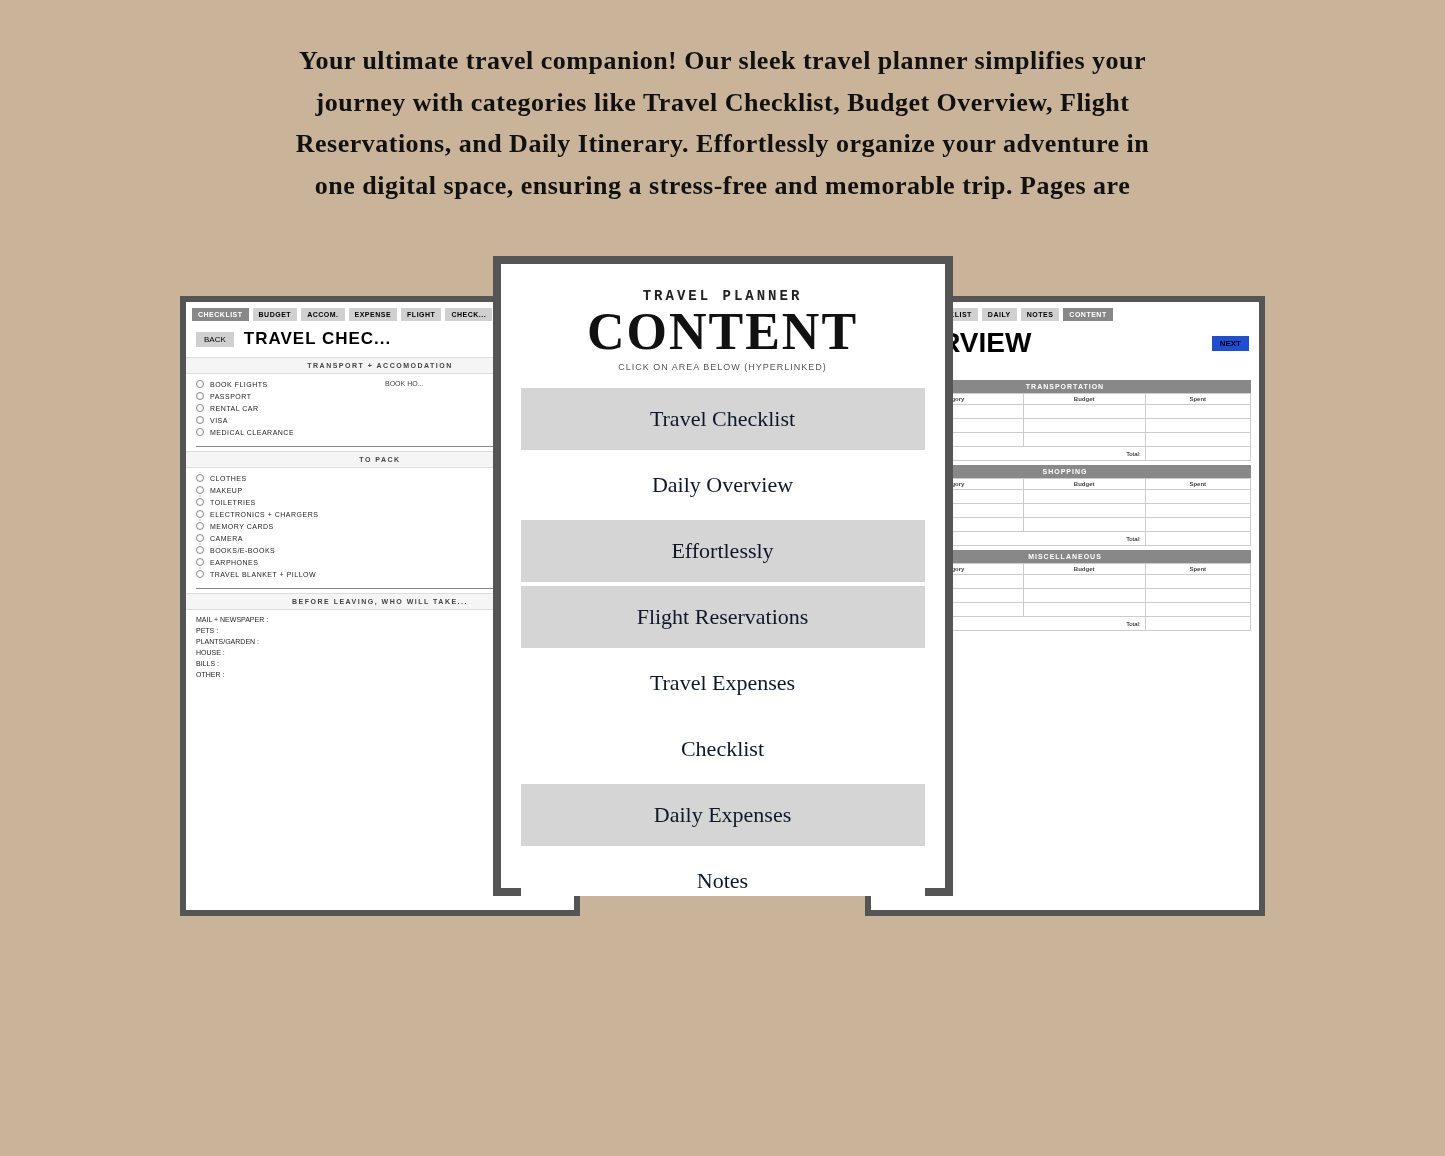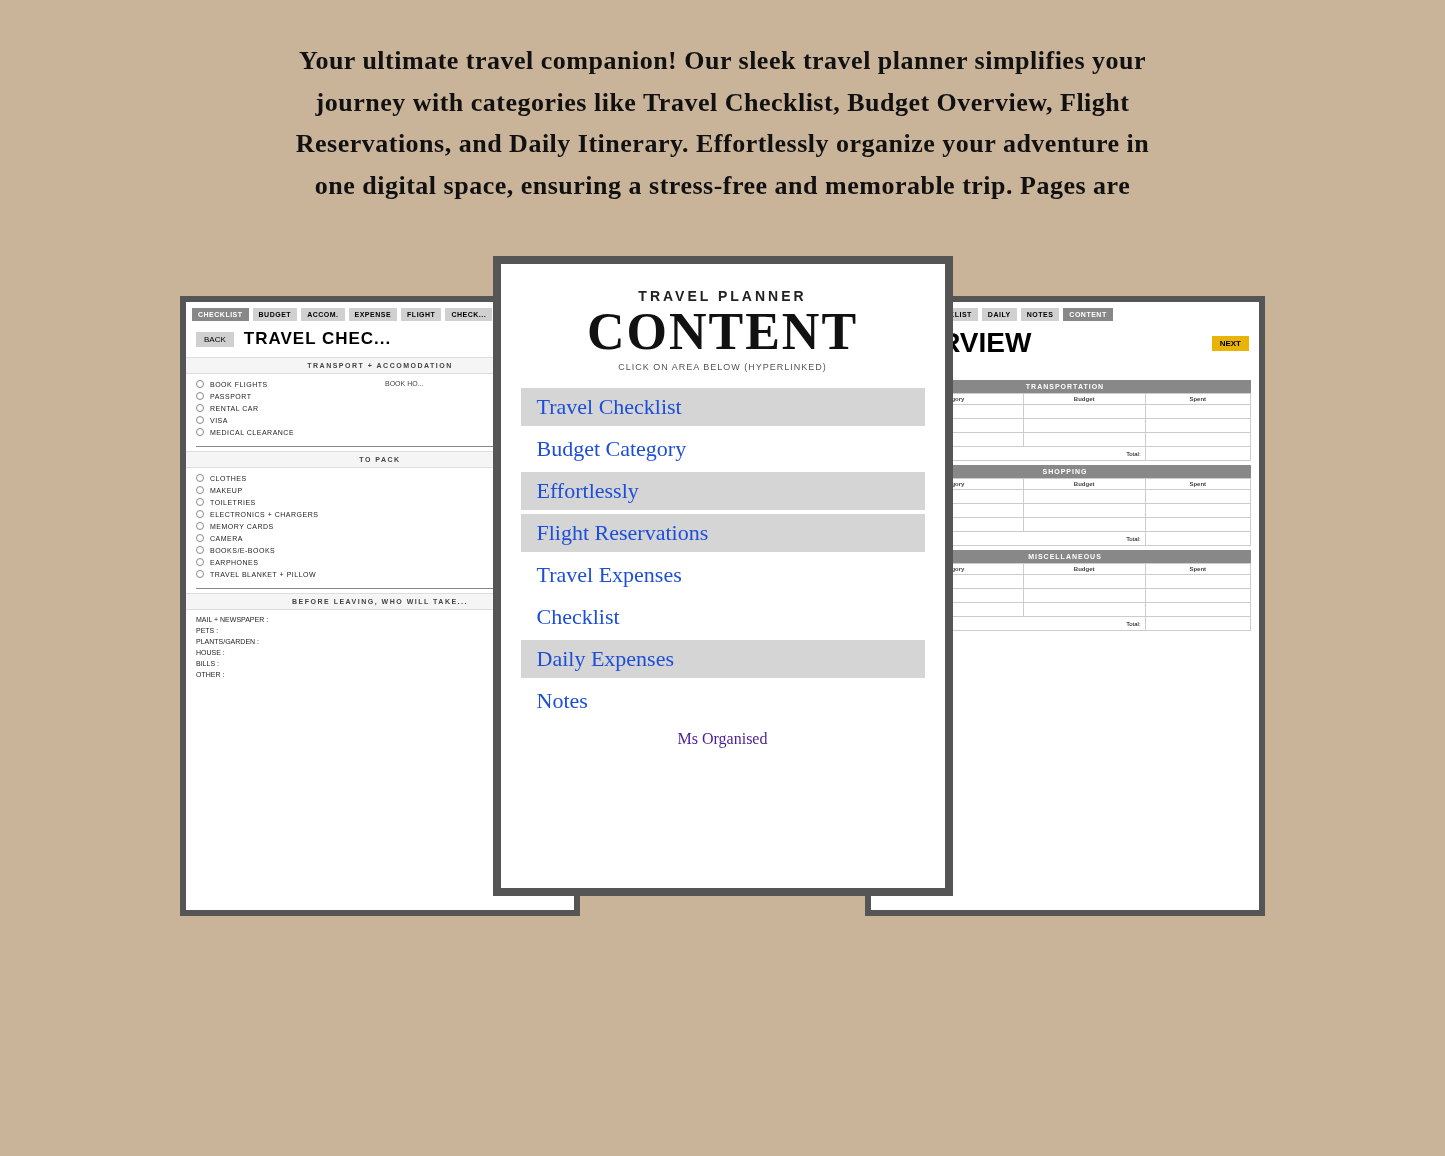--- a/index.html
+++ b/index.html
@@ -182,21 +182,21 @@
       background: white;
       margin: 8px;
       height: calc(100% - 16px);
       display: flex;
       flex-direction: column;
       align-items: center;
       padding: 24px 20px 16px;
     }
 
     .content-subtitle {
-      font-family: Liberation Sans, sans-serif;
+      font-family: Liberation Mono, monospace;
       font-size: 14px;
       font-weight: bold;
       letter-spacing: 3px;
       color: #222;
       margin-bottom: 2px;
     }
 
     .content-title {
       font-family: Georgia, serif;
       font-size: 52px;
@@ -217,24 +217,25 @@
 
     .content-links {
       width: 100%;
       display: flex;
       flex-direction: column;
       gap: 4px;
     }
 
     .content-link-item {
       background: #d5d5d5;
-      padding: 6px 16px;
+      padding: 18px 16px;
       font-family: 'Brush Script MT', cursive;
       font-size: 22px;
-      color: #1d4ed8;
+      color: #0f172a;
+      text-align: center;
     }
 
     .content-link-item.white {
       background: white;
     }
 
     .content-brand {
       font-family: 'Brush Script MT', cursive;
       font-size: 16px;
       color: #4c1d95;
@@ -288,21 +289,21 @@
       padding: 6px 10px;
     }
 
     .right-title {
       font-size: 28px;
       font-weight: 900;
       font-family: Arial Black, sans-serif;
     }
 
     .next-btn {
-      background: #eab308;
+      background: #1d4ed8;
       font-size: 8px;
       font-weight: bold;
       padding: 3px 8px;
       font-family: Arial, sans-serif;
     }
 
     .total-spent-label {
       font-size: 7px;
       font-family: Arial, sans-serif;
       color: #444;
@@ -460,21 +461,21 @@
     </div>
   </div>
 
   <div class="page-center">
     <div class="page-center-inner">
       <div class="content-subtitle">TRAVEL PLANNER</div>
       <div class="content-title">CONTENT</div>
       <div class="content-click">CLICK ON AREA BELOW (HYPERLINKED)</div>
       <div class="content-links">
         <div class="content-link-item">Travel Checklist</div>
-        <div class="content-link-item white">Budget Category</div>
+        <div class="content-link-item white">Daily Overview</div>
         <div class="content-link-item">Effortlessly</div>
         <div class="content-link-item">Flight Reservations</div>
         <div class="content-link-item white">Travel Expenses</div>
         <div class="content-link-item white">Checklist</div>
         <div class="content-link-item">Daily Expenses</div>
         <div class="content-link-item white">Notes</div>
       </div>
       <div class="content-brand">Ms Organised</div>
     </div>
   </div>

